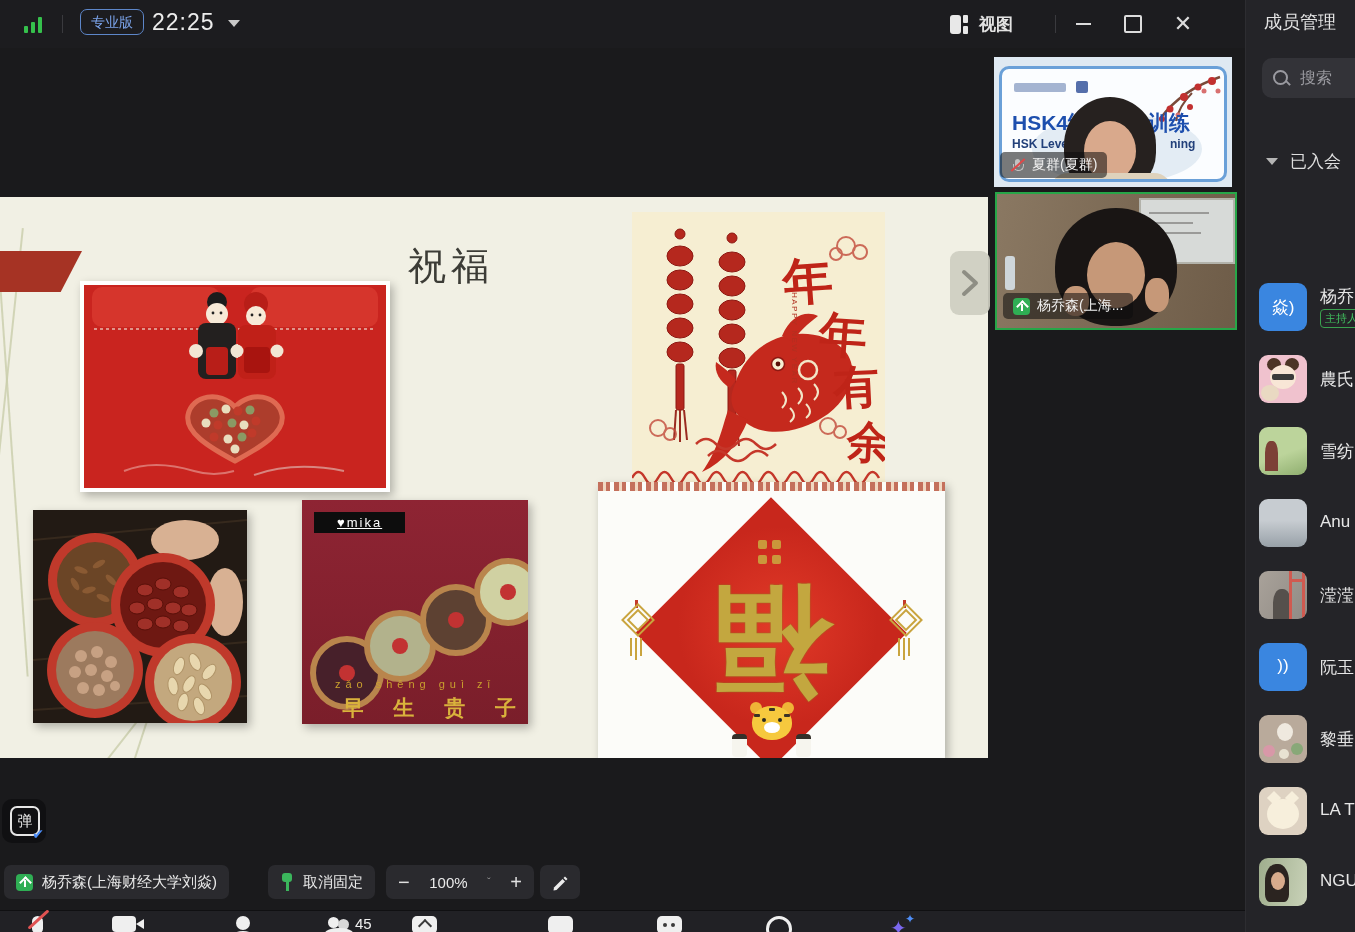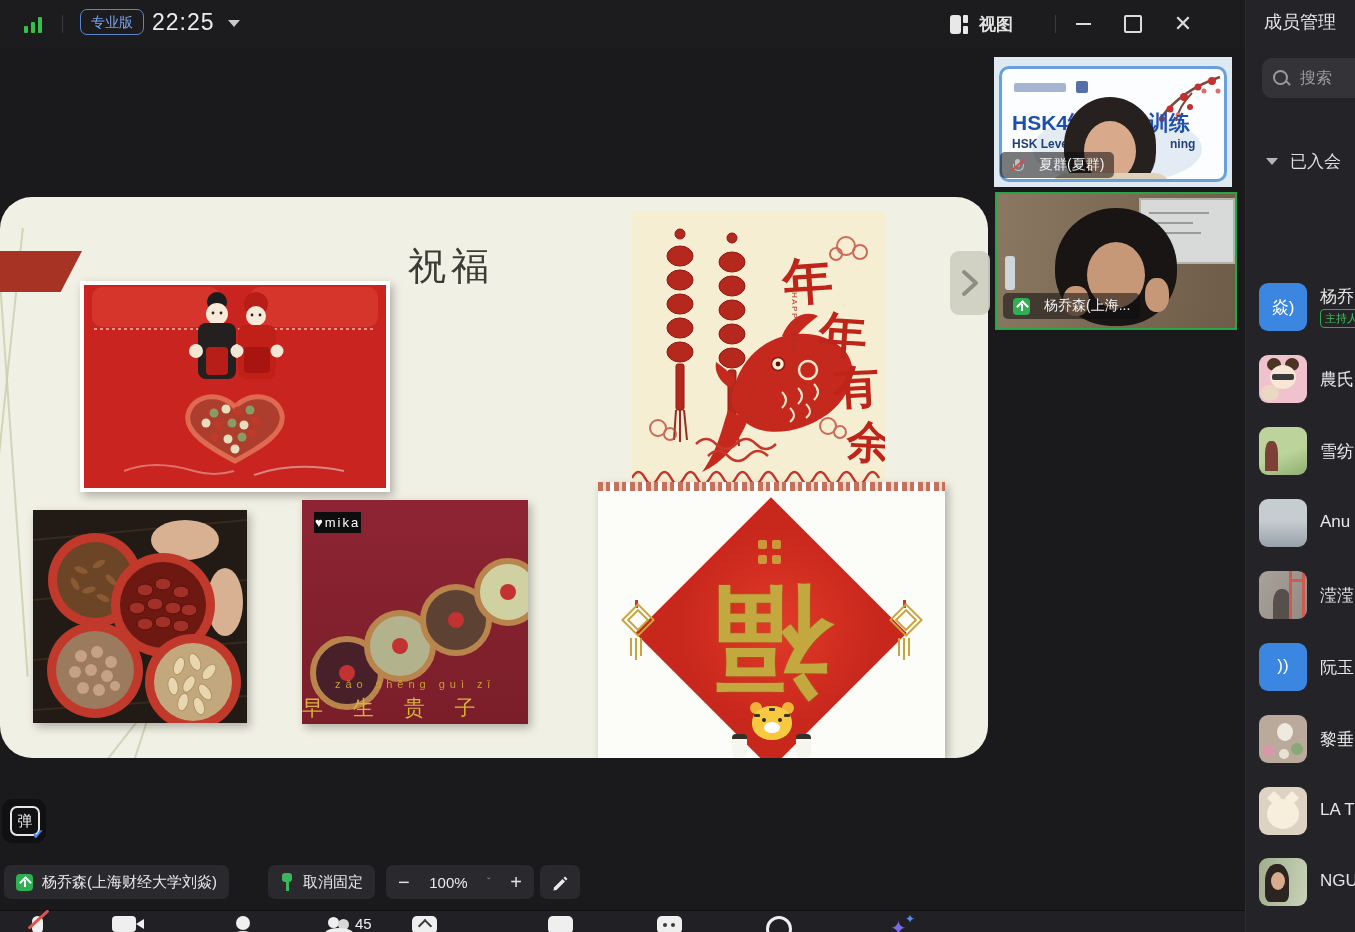--- a/index.html
+++ b/index.html
@@ -28,43 +28,43 @@
   .viewicon b{position:absolute;left:0;top:0;width:11px;height:19px;background:#e8e8e8;border-radius:3px;}
   .viewicon i{position:absolute;left:13px;width:5px;height:8px;background:#e8e8e8;border-radius:1px;}
   .viewicon i:nth-child(2){top:0;}
   .viewicon i:nth-child(3){top:11px;}
   .winbtn{top:10px;width:30px;height:28px;display:flex;align-items:center;justify-content:center;color:#dcdcdc;}
   .minline{width:15px;height:2px;background:#dcdcdc;}
   .maxbox{width:14px;height:14px;border:2px solid #dcdcdc;border-radius:2px;}
   .closex{font-size:22px;line-height:22px;color:#dcdcdc;font-weight:300;}
 
   
-  .slide{left:0;top:197px;width:988px;height:561px;background:#f1f0e4;overflow:hidden;border-radius:32px;}
+  .slide{left:0;top:197px;width:988px;height:561px;background:#f1f0e4;overflow:hidden;}
   .stem{position:absolute;background:#c9cdaa;opacity:.8;}
   .ribbon{position:absolute;left:0;top:54px;width:82px;height:41px;background:#a63324;
     clip-path:polygon(0 0,100% 0,74% 100%,0 100%);}
   .slide-title{position:absolute;left:408px;top:44px;color:#3c3c36;font-size:38px;letter-spacing:5px;}
 
   .img-shadow{box-shadow:3px 4px 9px rgba(0,0,0,.28);}
   .dolls{left:80px;top:84px;width:302px;height:203px;background:#fff;padding:4px;}
   .fishimg{left:632px;top:15px;width:253px;height:275px;}
   .nutsimg{left:33px;top:313px;width:214px;height:213px;}
   .mika{left:302px;top:303px;width:226px;height:224px;background:linear-gradient(#8e2433,#7a1e2a);overflow:hidden;}
   .fupanel{left:598px;top:285px;width:347px;height:276px;background:#fcfcf9;overflow:hidden;}
 
   .mika-chip{position:absolute;left:12px;top:12px;background:#0d0d0d;color:#fff;font-size:13px;
-    padding:3px 1px;letter-spacing:2px;}
+    padding:3px 23px;letter-spacing:2px;text-decoration:underline;}
   .basket{position:absolute;border:6px solid #b9854c;border-radius:50%;}
   .basket u{position:absolute;left:50%;top:50%;width:16px;height:16px;margin:-8px 0 0 -8px;border-radius:50%;background:#c23232;text-decoration:none;}
   .bk1{left:8px;top:136px;width:62px;height:62px;background:#47202a;}
   .bk2{left:62px;top:110px;width:60px;height:60px;background:#b2b28c;}
   .bk3{left:118px;top:84px;width:60px;height:60px;background:#5d4132;}
   .bk4{left:172px;top:58px;width:56px;height:56px;background:#d0d1a2;}
   .mika-pinyin{position:absolute;left:0;top:178px;width:100%;text-align:center;color:#c9a02e;font-size:11px;letter-spacing:5px;}
-  .mika-text{position:absolute;left:0;top:194px;width:100%;text-align:left;color:#d9b23c;font-size:21px;letter-spacing:12px;font-weight:normal;}
+  .mika-text{position:absolute;left:0;top:194px;width:100%;text-align:right;color:#d9b23c;font-size:21px;letter-spacing:12px;font-weight:bold;}
 
   .fustrip{position:absolute;left:0;top:0;width:100%;height:9px;
     background:repeating-linear-gradient(90deg,#c4705c 0 5px,#f1d8c2 5px 8px,#c4705c 8px 12px,#fcfcf9 12px 16px);}
   .diamond{position:absolute;left:77px;top:55px;width:192px;height:192px;transform:rotate(45deg);
     background:radial-gradient(circle at 50% 45%,#e23a28,#c8271c 70%);}
   .fuchar{position:absolute;left:0;top:78px;width:347px;text-align:center;transform:rotate(180deg);
     font-family:"Liberation Serif","DejaVu Serif",serif;font-size:118px;font-weight:bold;color:#c3a73f;
     text-shadow:0 0 2px #8f7a23;}
   .fumarks{position:absolute;left:160px;top:58px;width:26px;height:26px;display:grid;grid-template-columns:10px 10px;gap:4px;}
   .fumarks i{display:block;width:9px;height:9px;border-radius:2px;background:#caa43e;opacity:.9;}
@@ -100,21 +100,21 @@
   .head1{position:absolute;left:62px;top:28px;width:92px;height:96px;border-radius:50% 50% 42% 42%;background:#26211f;}
   .face1{position:absolute;left:82px;top:52px;width:52px;height:60px;border-radius:50%;background:#d9a98c;}
   .body1{position:absolute;left:48px;top:104px;width:122px;height:34px;border-radius:18px 18px 0 0;background:#ded2bc;}
   .wboard{position:absolute;left:142px;top:4px;width:92px;height:62px;background:#d7dad8;border:2px solid #b2b2aa;}
   .wboard i{position:absolute;left:8px;height:2px;background:#9a9a98;}
   .head2{position:absolute;left:58px;top:14px;width:122px;height:118px;border-radius:50% 50% 46% 46%;background:#191514;}
   .face2{position:absolute;left:90px;top:48px;width:58px;height:66px;border-radius:50%;background:#c69878;}
   .hand2a{position:absolute;left:66px;top:92px;width:26px;height:30px;border-radius:45%;background:#c69878;}
   .hand2b{position:absolute;left:148px;top:84px;width:24px;height:34px;border-radius:45%;background:#c69878;}
   .bottle{position:absolute;left:8px;top:62px;width:10px;height:34px;background:#cfd6da;border-radius:3px;}
-  .namebar{position:absolute;left:6px;bottom:9px;display:flex;align-items:center;gap:14px;
+  .namebar{position:absolute;left:6px;bottom:9px;display:flex;align-items:center;gap:7px;
     background:rgba(12,12,12,.55);border-radius:5px;padding:4px 10px;color:#f0f0f0;font-size:14px;white-space:nowrap;}
   .shareicon{width:17px;height:17px;border-radius:4px;background:#2fae54;position:relative;flex:0 0 auto;}
   .shareicon::after{content:"";position:absolute;left:5px;top:4px;width:7px;height:7px;border-left:2.5px solid #fff;border-top:2.5px solid #fff;transform:rotate(45deg);}
   .shareicon::before{content:"";position:absolute;left:7.5px;top:6px;width:2.5px;height:7px;background:#fff;}
 
   
   .panel{left:1245px;top:0;width:110px;height:932px;background:#242428;border-left:1px solid #2d2d31;overflow:hidden;}
   .ptitle{position:absolute;left:18px;top:10px;color:#e4e4e4;font-size:18px;white-space:nowrap;}
   .searchbox{position:absolute;left:16px;top:58px;width:140px;height:40px;background:#333338;border:none;border-radius:10px;
     color:#cfcfcf;font-size:16px;padding:0 10px 0 38px;outline:none;box-sizing:border-box;font-family:inherit;}

